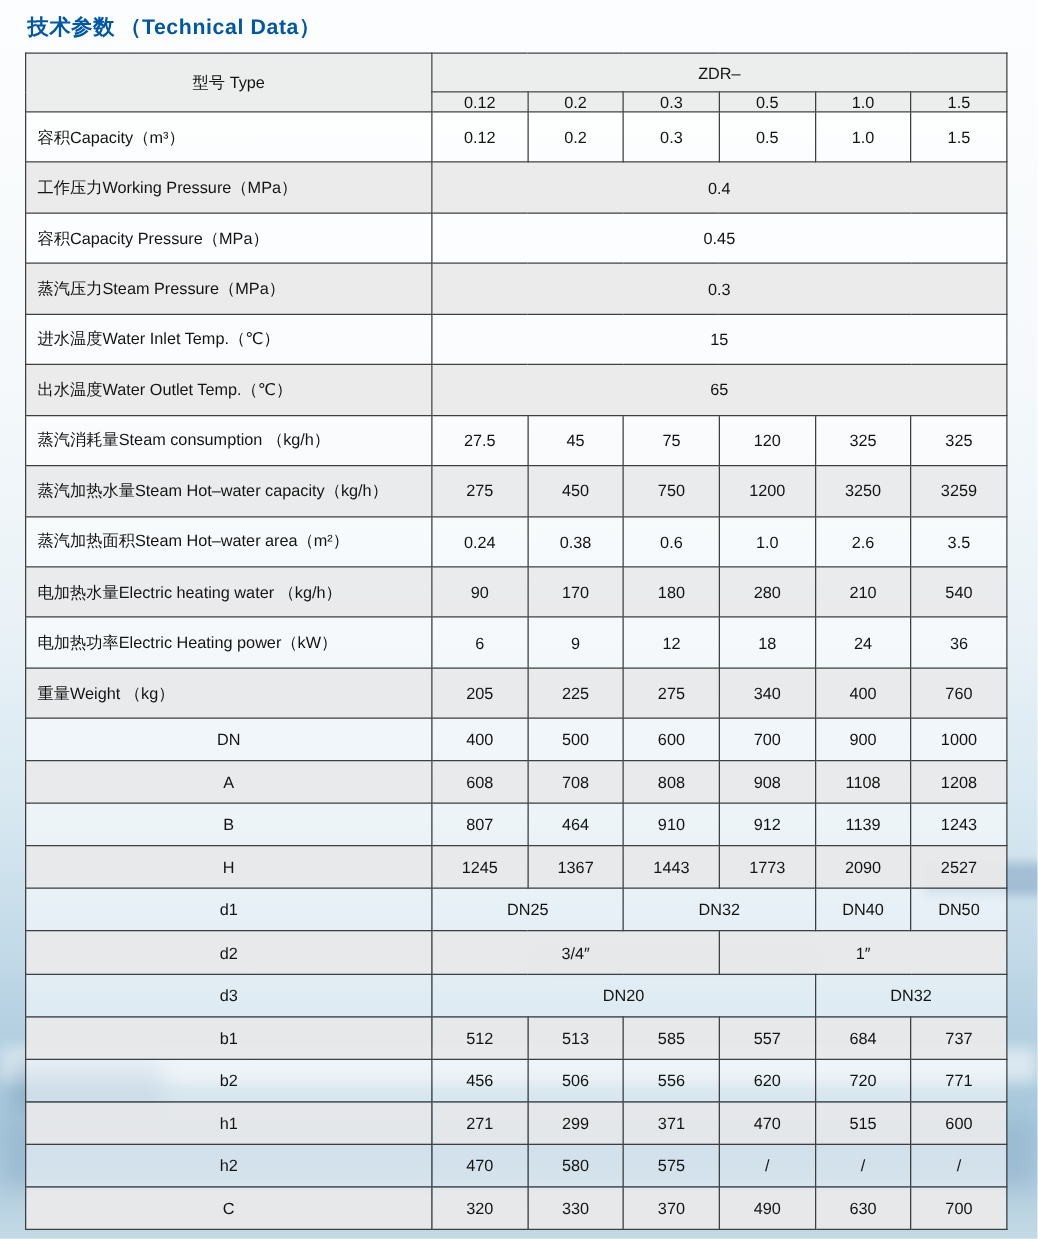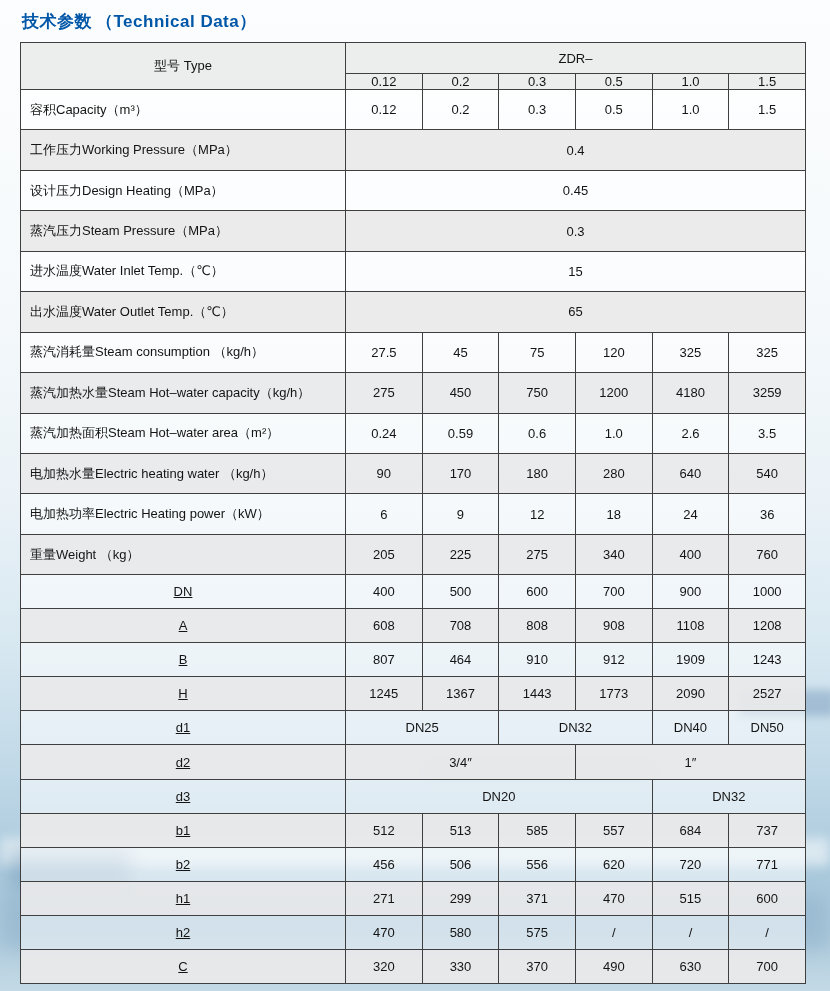--- a/index.html
+++ b/index.html
@@ -55,21 +55,21 @@
     vertical-align: middle;
     padding: 0 4px;
     overflow: hidden;
     white-space: nowrap;
   }
   table.tech thead tr.series-row { height: 31px; }
   table.tech thead th { background: rgba(235,236,236,0.95); }
   table.tech tbody tr.shaded td { background: rgba(233,234,235,0.93); }
   table.tech tbody tr.plain  td { background: rgba(255,255,255,0.55); }
   td.row-label.left { text-align: left; padding-left: 9px; margin-top: 13px; }
-  td.row-label.center { text-align: center; text-decoration: underline; }
+  td.row-label.center { text-align: center; }
 </style>
 </head>
 <body>
 
 <div class="bg-blob blob-1"></div>
 <div class="bg-blob blob-2"></div>
 <div class="bg-blob blob-3"></div>
 <div class="bg-blob blob-4"></div>
 <div class="bg-blob blob-5"></div>
 
@@ -109,21 +109,21 @@
           <td>0.3</td>
           <td>0.5</td>
           <td>1.0</td>
           <td>1.5</td>
         </tr>
         <tr class="shaded">
           <td class="row-label left">工作压力Working Pressure（MPa）</td>
           <td colspan="6">0.4</td>
         </tr>
         <tr class="plain">
-          <td class="row-label left">设计压力Design Heating（MPa）</td>
+          <td class="row-label left">容积Capacity Pressure（MPa）</td>
           <td colspan="6">0.45</td>
         </tr>
         <tr class="shaded">
           <td class="row-label left">蒸汽压力Steam Pressure（MPa）</td>
           <td colspan="6">0.3</td>
         </tr>
         <tr class="plain">
           <td class="row-label left">进水温度Water Inlet Temp.（℃）</td>
           <td colspan="6">15</td>
         </tr>
@@ -139,39 +139,39 @@
           <td>120</td>
           <td>325</td>
           <td>325</td>
         </tr>
         <tr class="shaded">
           <td class="row-label left">蒸汽加热水量Steam Hot–water capacity（kg/h）</td>
           <td>275</td>
           <td>450</td>
           <td>750</td>
           <td>1200</td>
-          <td>4180</td>
+          <td>3250</td>
           <td>3259</td>
         </tr>
         <tr class="plain">
           <td class="row-label left">蒸汽加热面积Steam Hot–water area（m²）</td>
           <td>0.24</td>
-          <td>0.59</td>
+          <td>0.38</td>
           <td>0.6</td>
           <td>1.0</td>
           <td>2.6</td>
           <td>3.5</td>
         </tr>
         <tr class="shaded">
           <td class="row-label left">电加热水量Electric heating water （kg/h）</td>
           <td>90</td>
           <td>170</td>
           <td>180</td>
           <td>280</td>
-          <td>640</td>
+          <td>210</td>
           <td>540</td>
         </tr>
         <tr class="plain">
           <td class="row-label left">电加热功率Electric Heating power（kW）</td>
           <td>6</td>
           <td>9</td>
           <td>12</td>
           <td>18</td>
           <td>24</td>
           <td>36</td>
@@ -202,21 +202,21 @@
           <td>908</td>
           <td>1108</td>
           <td>1208</td>
         </tr>
         <tr class="plain">
           <td class="row-label center">B</td>
           <td>807</td>
           <td>464</td>
           <td>910</td>
           <td>912</td>
-          <td>1909</td>
+          <td>1139</td>
           <td>1243</td>
         </tr>
         <tr class="shaded">
           <td class="row-label center">H</td>
           <td>1245</td>
           <td>1367</td>
           <td>1443</td>
           <td>1773</td>
           <td>2090</td>
           <td>2527</td>

